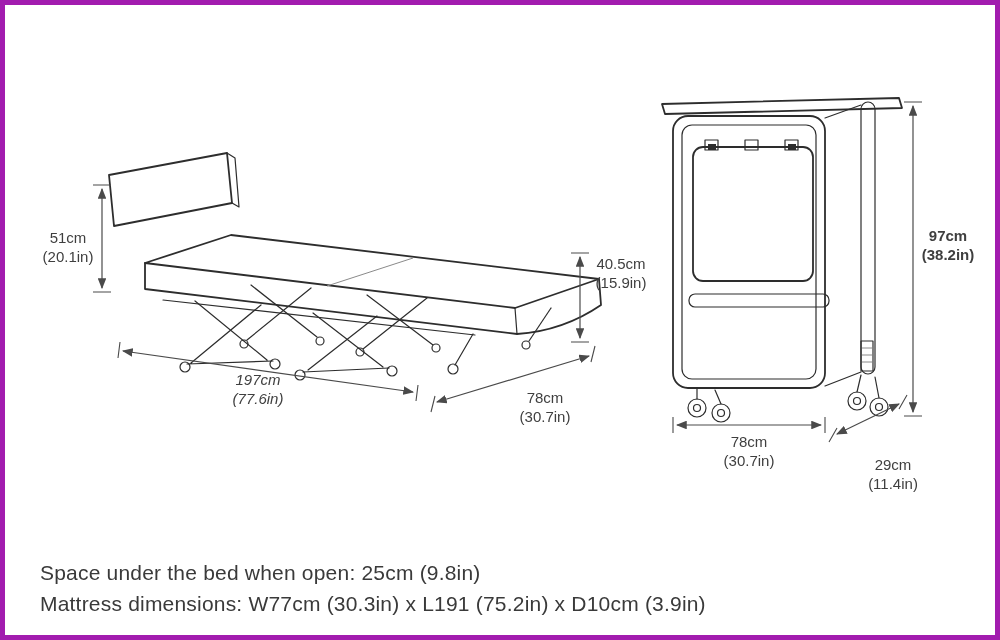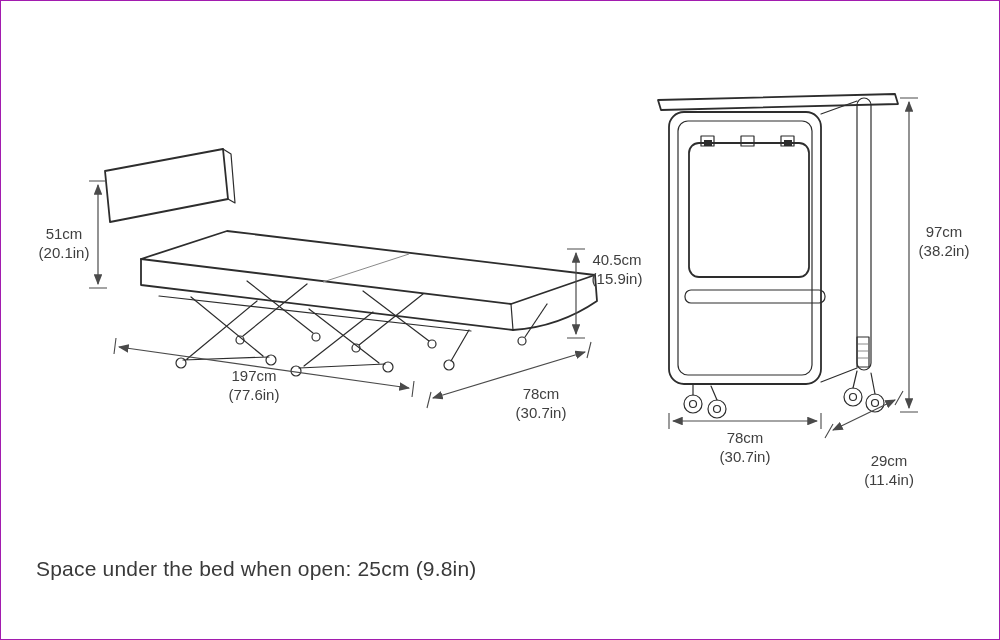--- a/index.html
+++ b/index.html
@@ -1,18 +1,18 @@
 <!DOCTYPE html>
 <html><head>
 <meta charset="utf-8">
 <style>
   html,body { margin:0; padding:0; background:#fff; }
   .page {
     position:relative; width:1000px; height:640px; background:#ffffff;
-    border:1px solid #a21caf; box-sizing:border-box; overflow:hidden;
+    border:5px solid #a21caf; box-sizing:border-box; overflow:hidden;
     font-family:"Liberation Sans", sans-serif;
   }
   .art { position:absolute; left:0; top:0; }
   .ln   { fill:none; stroke:#2d2d2d; stroke-width:1.8; stroke-linecap:round; stroke-linejoin:round; }
   .ln-thin { fill:none; stroke:#2d2d2d; stroke-width:1.2; stroke-linecap:round; stroke-linejoin:round; }
   .ln-faint { fill:none; stroke:#8a8a8a; stroke-width:1; }
   .dim  { fill:none; stroke:#4a4a4a; stroke-width:1.2; }
   .cap  { fill:none; stroke:#4a4a4a; stroke-width:1.1; }
   .dim-label {
     position:absolute; transform:translate(-50%,-50%);
@@ -153,29 +153,30 @@
 
       <g>
         <path class="cap" d="M832,423 L824,437 M902,390 L894,404"></path>
         <line class="dim" x1="832" y1="429" x2="894" y2="399" marker-start="url(#arrow)" marker-end="url(#arrow)"></line>
       </g>
     </g>
   </svg>
 
   <div class="dim-label" style="left:63px; top:242px;">51cm
 (20.1in)</div>
-  <div class="dim-label" style="left:253px; top:384px;">197cm
+  <div class="dim-label" style="left:253px; top:384px;font-style:italic;">197cm
 (77.6in)</div>
   <div class="dim-label" style="left:540px; top:402px;">78cm
 (30.7in)</div>
   <div class="dim-label" style="left:616px; top:268px;">40.5cm
 (15.9in)</div>
 
-  <div class="dim-label" style="left:943px; top:240px;">97cm
+  <div class="dim-label" style="left:943px; top:240px;font-weight:bold;">97cm
 (38.2in)</div>
   <div class="dim-label" style="left:744px; top:446px;">78cm
 (30.7in)</div>
   <div class="dim-label" style="left:888px; top:469px;">29cm
 (11.4in)</div>
 
   <div class="note note-1">Space under the bed when open: 25cm (9.8in)</div>
+  <div class="note note-2">Mattress dimensions: W77cm (30.3in) x L191 (75.2in) x D10cm (3.9in)</div>
 
 </div>
 
 </body></html>

